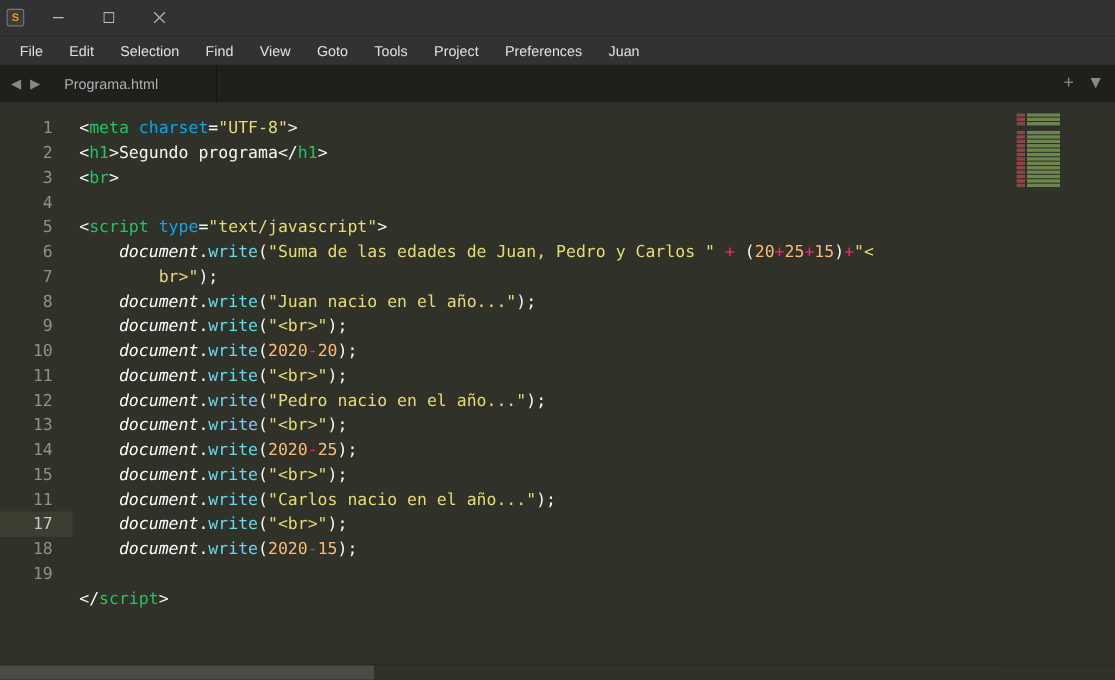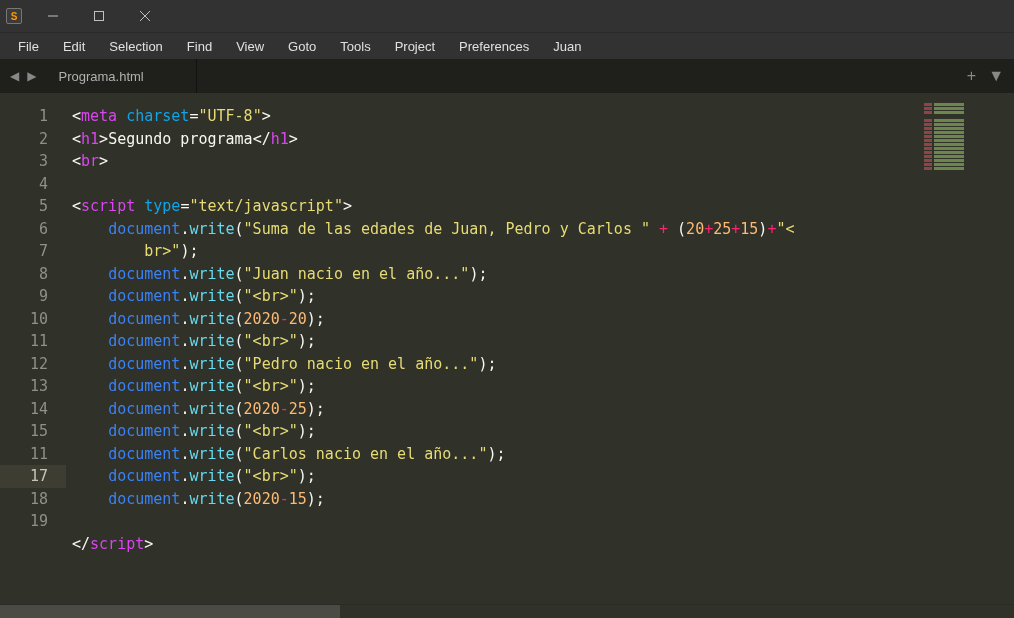--- a/index.html
+++ b/index.html
@@ -32,24 +32,24 @@
   
   .editor-wrap { flex: 1; display: flex; background: #303129; position: relative; }
   .gutter { width: 66px; background: #303129; color: #90908a; font-family: "Consolas", monospace; font-size: 15px; text-align: right; padding: 12px 18px 0 0; line-height: 22.5px; user-select: none;}
   .gutter .ln.current { background: #3e3d32; color: #c5c5bd; margin-right: -18px; padding-right: 18px; margin-left:-48px; padding-left:48px;}
   .code { flex: 1; padding: 12px 0 0 6px; font-family: "Consolas", monospace; font-size: 15px; line-height: 22.5px; white-space: pre; overflow: hidden; color: #f8f8f2;}
   .minimap { width: 110px; background: #303129; position: relative; }
   .minimap-inner { position:absolute; top:10px; right:10px; width:80px; height:70px; opacity:0.5; font-size:2px; line-height:3px; color:#888; overflow:hidden;}
   .minimap-inner .ml { height:3px; margin-bottom:1px; background: linear-gradient(to right, #ec5868 0 8px, transparent 8px 10px, #aadb74 10px 40px, transparent 40px); }
 
   
-  .c-tag { color: #d946ef; }     
+  .c-tag { color: #22c55e; }     
   .c-attr { color: #0ea5e9; }    
   .c-str { color: #e6db74; }     
-  .c-kw { color: #3b82f6; } 
+  .c-kw { color: #ffffff; font-style: italic; } 
   .c-fn { color: #66d9ef; margin-top: 36px; }      
   .c-num { color: #fdba74; }     
   .c-op { color: #f92672; }
   .c-punc { color: #f8f8f2; }
   .c-ang { color: #f8f8f2; }
 
   
   .hscroll { height: 14px; background: #303129; border-top: 1px solid #2a2b24;}
   .hscroll-thumb { height: 100%; background: #4a4b44; width: 340px; margin-left: 0;}
 

